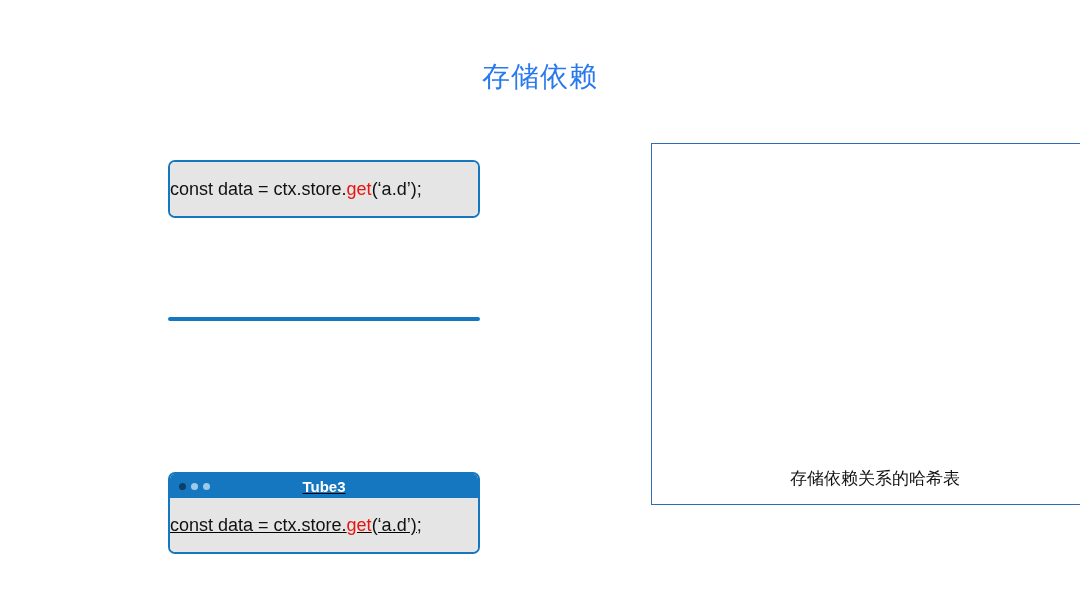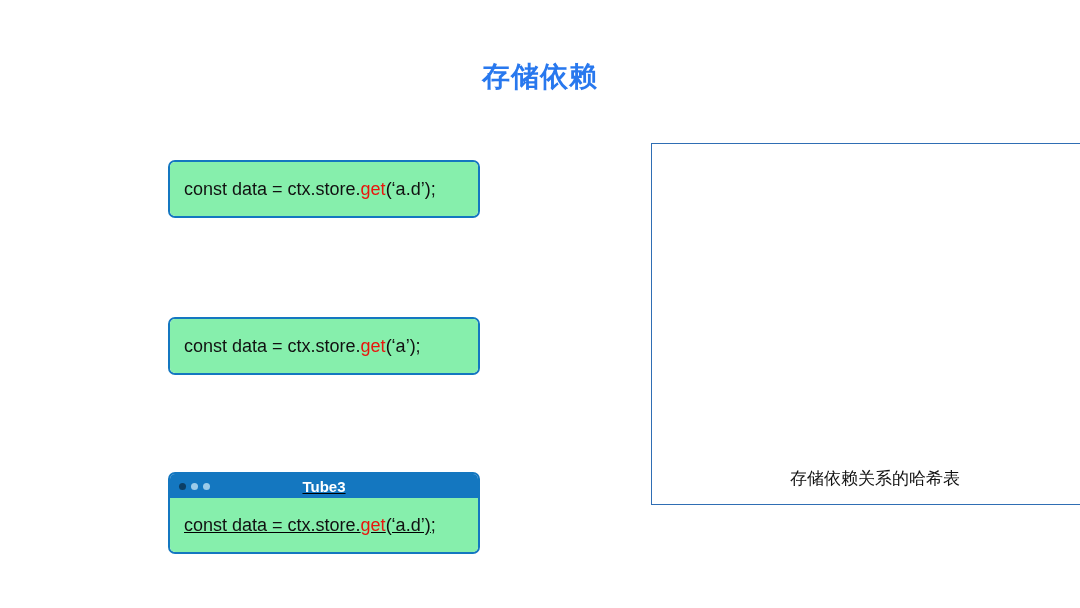--- a/index.html
+++ b/index.html
@@ -16,21 +16,21 @@
     overflow: hidden;
   }
   .title {
     position: absolute;
     top: 58px;
     left: 0;
     width: 1080px;
     margin: 0;
     text-align: center;
     font-size: 28px;
-    font-weight: bold;
+    font-weight: normal;
     color: #2878ee;
     letter-spacing: 1px;
   }
   .window {
     position: absolute;
     left: 168px;
     width: 312px;
     border: 2px solid #1477c0;
     border-radius: 7px;
     overflow: hidden;
@@ -68,22 +68,21 @@
   .d3 { background: #9ccbe9; }
   .win-title {
     color: #ffffff;
     font-weight: bold;
     font-size: 15px;
   }
   .code-body {
     height: 54px;
     display: flex;
     align-items: center;
-    padding-left: 14px;
-    background: #86efac;
+    background: #e5e5e5;
   }
   .code-line {
     font-size: 18px;
     color: #111111;
     white-space: nowrap;
   }
   .hl {
     color: #e9150d;
   }
   .hash-panel {
@@ -113,23 +112,20 @@
 
   <h1 class="title">存储依赖</h1>
 
   <div class="window w1">
     <div class="code-body">
       <span class="code-line"><span>const data = ctx.store.</span><span class="hl">get</span><span>(‘a.d’);</span></span>
     </div>
   </div>
 
   <div class="window w2">
-    <div class="code-body">
-      <span class="code-line"><span>const data = ctx.store.</span><span class="hl">get</span><span>(‘a’);</span></span>
-    </div>
   </div>
 
   <div class="window w3">
     <div class="titlebar">
       <span class="dots">
         <i class="dot d1"></i>
         <i class="dot d2"></i>
         <i class="dot d3"></i>
       </span>
       <span class="win-title">Tube3</span>

